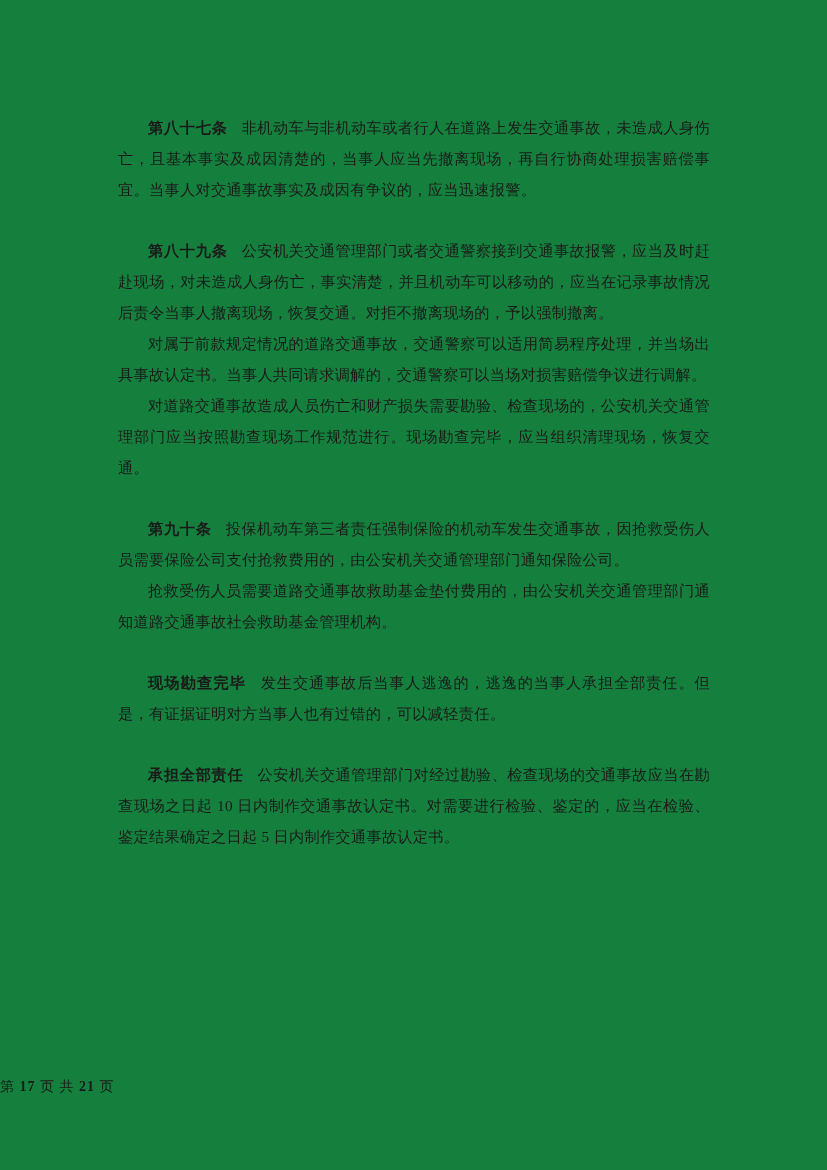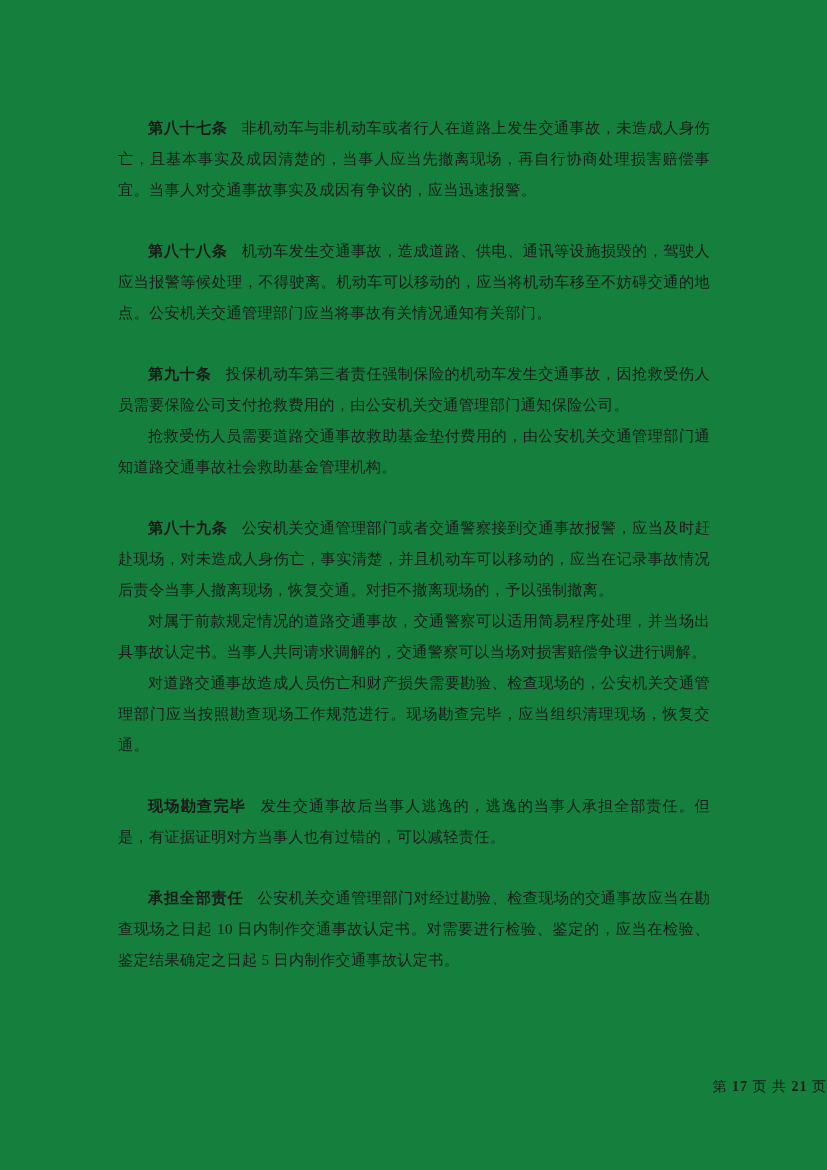--- a/index.html
+++ b/index.html
@@ -49,52 +49,49 @@
   }
   .gap-after-num {
     display: inline-block;
     width: 14px;
   }
   .footer {
     position: absolute;
     left: 0;
     right: 0;
     top: 1078px;
-    text-align: right;
+    text-align: left;
     font-size: 14px;
     color: #1a1a1a;
     letter-spacing: 1px;
   }
   .footer b {
     font-weight: bold;
   }
 </style>
 </head>
 <body>
 
 <div class="page">
   <div class="content">
 
     <div class="article">
       <p class="para first"><span class="art-num">第八十七条</span><span class="gap-after-num"></span><span>非机动车与非机动车或者行人在道路上发生交通事故，未造成人身伤亡，且基本事实及成因清楚的，当事人应当先撤离现场，再自行协商处理损害赔偿事宜。当事人对交通事故事实及成因有争议的，应当迅速报警。</span></p>
     </div>
 
+
     <div class="article">
-      <p class="para first"><span class="art-num">第八十八条</span><span class="gap-after-num"></span><span>机动车发生交通事故，造成道路、供电、通讯等设施损毁的，驾驶人应当报警等候处理，不得驶离。机动车可以移动的，应当将机动车移至不妨碍交通的地点。公安机关交通管理部门应当将事故有关情况通知有关部门。</span></p>
+      <p class="para first"><span class="art-num">第八十九条</span><span class="gap-after-num"></span><span>公安机关交通管理部门或者交通警察接到交通事故报警，应当及时赶赴现场，对未造成人身伤亡，事实清楚，并且机动车可以移动的，应当在记录事故情况后责令当事人撤离现场，恢复交通。对拒不撤离现场的，予以强制撤离。</span></p>
+      <p class="para indent2">对属于前款规定情况的道路交通事故，交通警察可以适用简易程序处理，并当场出具事故认定书。当事人共同请求调解的，交通警察可以当场对损害赔偿争议进行调解。</p>
+      <p class="para indent2">对道路交通事故造成人员伤亡和财产损失需要勘验、检查现场的，公安机关交通管理部门应当按照勘查现场工作规范进行。现场勘查完毕，应当组织清理现场，恢复交通。</p>
     </div>
 
     <div class="article">
       <p class="para first"><span class="art-num">第九十条</span><span class="gap-after-num"></span><span>投保机动车第三者责任强制保险的机动车发生交通事故，因抢救受伤人员需要保险公司支付抢救费用的，由公安机关交通管理部门通知保险公司。</span></p>
       <p class="para indent2">抢救受伤人员需要道路交通事故救助基金垫付费用的，由公安机关交通管理部门通知道路交通事故社会救助基金管理机构。</p>
-    </div>
-
-    <div class="article">
-      <p class="para first"><span class="art-num">第八十九条</span><span class="gap-after-num"></span><span>公安机关交通管理部门或者交通警察接到交通事故报警，应当及时赶赴现场，对未造成人身伤亡，事实清楚，并且机动车可以移动的，应当在记录事故情况后责令当事人撤离现场，恢复交通。对拒不撤离现场的，予以强制撤离。</span></p>
-      <p class="para indent2">对属于前款规定情况的道路交通事故，交通警察可以适用简易程序处理，并当场出具事故认定书。当事人共同请求调解的，交通警察可以当场对损害赔偿争议进行调解。</p>
-      <p class="para indent2">对道路交通事故造成人员伤亡和财产损失需要勘验、检查现场的，公安机关交通管理部门应当按照勘查现场工作规范进行。现场勘查完毕，应当组织清理现场，恢复交通。</p>
     </div>
 
 
     <div class="article">
       <p class="para first"><span class="art-num">现场勘查完毕</span><span class="gap-after-num"></span><span>发生交通事故后当事人逃逸的，逃逸的当事人承担全部责任。但是，有证据证明对方当事人也有过错的，可以减轻责任。</span></p>
     </div>
 
     <div class="article">
       <p class="para first"><span class="art-num">承担全部责任</span><span class="gap-after-num"></span><span>公安机关交通管理部门对经过勘验、检查现场的交通事故应当在勘查现场之日起 10 日内制作交通事故认定书。对需要进行检验、鉴定的，应当在检验、鉴定结果确定之日起 5 日内制作交通事故认定书。</span></p>
     </div>

